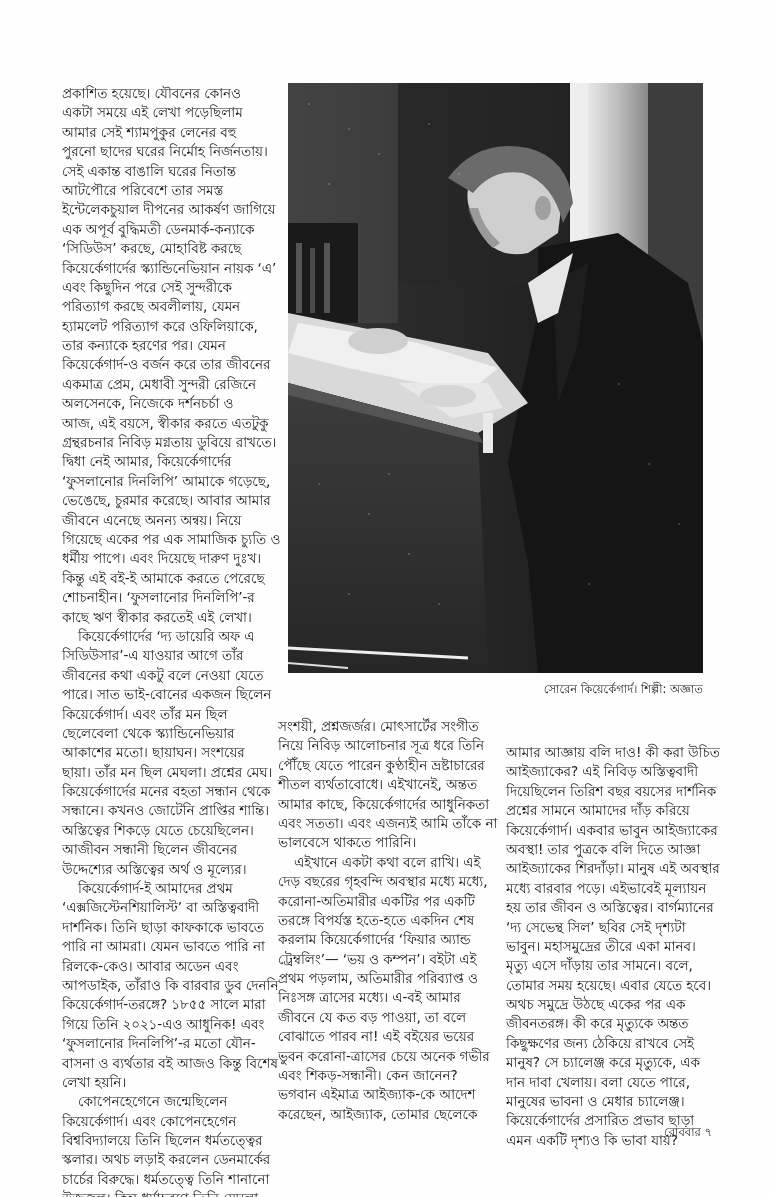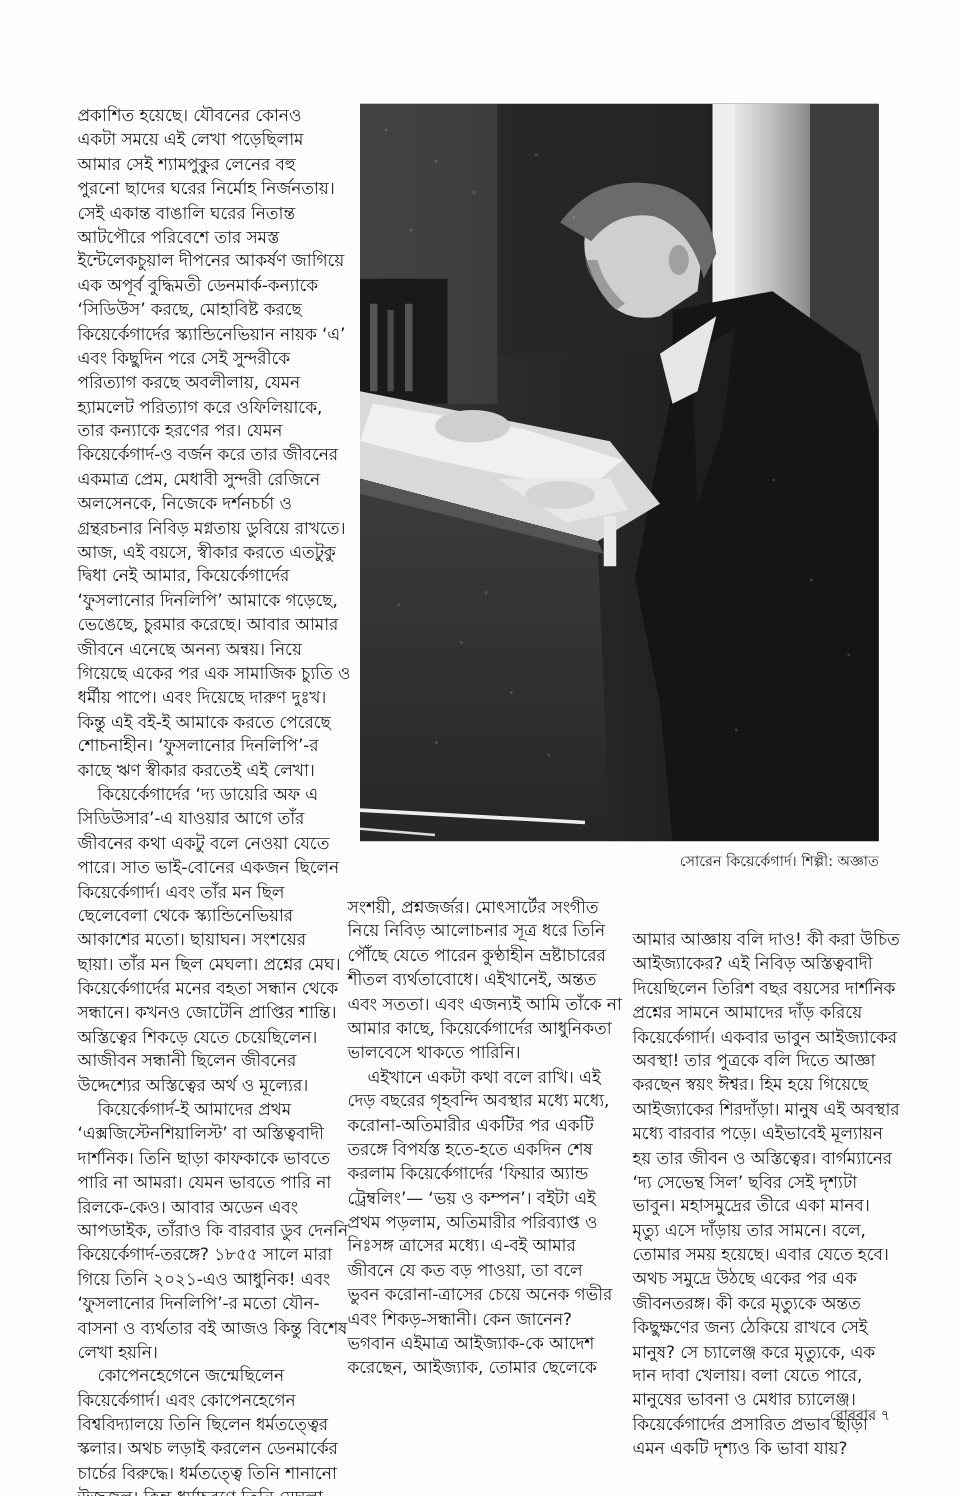--- a/index.html
+++ b/index.html
@@ -85,22 +85,22 @@
       <span class="ln">এক অপূর্ব বুদ্ধিমতী ডেনমার্ক-কন্যাকে</span>
       <span class="ln">‘সিডিউস’ করছে, মোহাবিষ্ট করছে</span>
       <span class="ln">কিয়ের্কেগার্দের স্ক্যান্ডিনেভিয়ান নায়ক ‘এ’</span>
       <span class="ln">এবং কিছুদিন পরে সেই সুন্দরীকে</span>
       <span class="ln">পরিত্যাগ করছে অবলীলায়, যেমন</span>
       <span class="ln">হ্যামলেট পরিত্যাগ করে ওফিলিয়াকে,</span>
       <span class="ln">তার কন্যাকে হরণের পর। যেমন</span>
       <span class="ln">কিয়ের্কেগার্দ-ও বর্জন করে তার জীবনের</span>
       <span class="ln">একমাত্র প্রেম, মেধাবী সুন্দরী রেজিনে</span>
       <span class="ln">অলসেনকে, নিজেকে দর্শনচর্চা ও</span>
+      <span class="ln">আজ, এই বয়সে, স্বীকার করতে এতটুকু</span>
       <span class="ln">গ্রন্থরচনার নিবিড় মগ্নতায় ডুবিয়ে রাখতে।</span>
-      <span class="ln">আজ, এই বয়সে, স্বীকার করতে এতটুকু</span>
       <span class="ln">দ্বিধা নেই আমার, কিয়ের্কেগার্দের</span>
       <span class="ln">‘ফুসলানোর দিনলিপি’ আমাকে গড়েছে,</span>
       <span class="ln">ভেঙেছে, চুরমার করেছে। আবার আমার</span>
       <span class="ln">জীবনে এনেছে অনন্য অন্বয়। নিয়ে</span>
       <span class="ln">গিয়েছে একের পর এক সামাজিক চ্যুতি ও</span>
       <span class="ln">ধর্মীয় পাপে। এবং দিয়েছে দারুণ দুঃখ।</span>
       <span class="ln">কিন্তু এই বই-ই আমাকে করতে পেরেছে</span>
       <span class="ln">শোচনাহীন। ‘ফুসলানোর দিনলিপি’-র</span>
       <span class="ln">কাছে ঋণ স্বীকার করতেই এই লেখা।</span>
       <span class="ln indent">কিয়ের্কেগার্দের ‘দ্য ডায়েরি অফ এ</span>
@@ -215,46 +215,46 @@
     </svg>
   </div>
 
   <div class="caption">সোরেন কিয়ের্কেগার্দ। শিল্পী: অজ্ঞাত</div>
 
   <div class="col" id="col-mid">
       <span class="ln">সংশয়ী, প্রশ্নজর্জর। মোৎসার্টের সংগীত</span>
       <span class="ln">নিয়ে নিবিড় আলোচনার সূত্র ধরে তিনি</span>
       <span class="ln">পৌঁছে যেতে পারেন কুণ্ঠাহীন ভ্রষ্টাচারের</span>
       <span class="ln">শীতল ব্যর্থতাবোধে। এইখানেই, অন্তত</span>
+      <span class="ln">আমার কাছে, কিয়ের্কেগার্দের আধুনিকতা</span>
       <span class="ln">এবং সততা। এবং এজন্যই আমি তাঁকে না</span>
-      <span class="ln">আমার কাছে, কিয়ের্কেগার্দের আধুনিকতা</span>
       <span class="ln">ভালবেসে থাকতে পারিনি।</span>
       <span class="ln indent">এইখানে একটা কথা বলে রাখি। এই</span>
       <span class="ln">দেড় বছরের গৃহবন্দি অবস্থার মধ্যে মধ্যে,</span>
       <span class="ln">করোনা-অতিমারীর একটির পর একটি</span>
       <span class="ln">তরঙ্গে বিপর্যস্ত হতে-হতে একদিন শেষ</span>
       <span class="ln">করলাম কিয়ের্কেগার্দের ‘ফিয়ার অ্যান্ড</span>
       <span class="ln">ট্রেম্বলিং’— ‘ভয় ও কম্পন’। বইটা এই</span>
       <span class="ln">প্রথম পড়লাম, অতিমারীর পরিব্যাপ্ত ও</span>
       <span class="ln">নিঃসঙ্গ ত্রাসের মধ্যে। এ-বই আমার</span>
       <span class="ln">জীবনে যে কত বড় পাওয়া, তা বলে</span>
+      <span class="ln">বোঝাতে পারব না! এই বইয়ের ভয়ের</span>
       <span class="ln">ভুবন করোনা-ত্রাসের চেয়ে অনেক গভীর</span>
       <span class="ln">এবং শিকড়-সন্ধানী। কেন জানেন?</span>
       <span class="ln">ভগবান এইমাত্র আইজ্যাক-কে আদেশ</span>
       <span class="ln">করেছেন, আইজ্যাক, তোমার ছেলেকে</span>
     </div>
 
   <div class="col" id="col-right">
       <span class="ln">আমার আজ্ঞায় বলি দাও! কী করা উচিত</span>
       <span class="ln">আইজ্যাকের? এই নিবিড় অস্তিত্ববাদী</span>
       <span class="ln">দিয়েছিলেন তিরিশ বছর বয়সের দার্শনিক</span>
       <span class="ln">প্রশ্নের সামনে আমাদের দাঁড় করিয়ে</span>
       <span class="ln">কিয়ের্কেগার্দ। একবার ভাবুন আইজ্যাকের</span>
       <span class="ln">অবস্থা! তার পুত্রকে বলি দিতে আজ্ঞা</span>
-      <span class="ln">করছেন স্বয়ং ঈশ্বর। হিম হয়ে গিয়েছে</span>
       <span class="ln">আইজ্যাকের শিরদাঁড়া। মানুষ এই অবস্থার</span>
       <span class="ln">মধ্যে বারবার পড়ে। এইভাবেই মূল্যায়ন</span>
       <span class="ln">হয় তার জীবন ও অস্তিত্বের। বার্গম্যানের</span>
       <span class="ln">‘দ্য সেভেন্থ সিল’ ছবির সেই দৃশ্যটা</span>
       <span class="ln">ভাবুন। মহাসমুদ্রের তীরে একা মানব।</span>
       <span class="ln">মৃত্যু এসে দাঁড়ায় তার সামনে। বলে,</span>
       <span class="ln">তোমার সময় হয়েছে। এবার যেতে হবে।</span>
       <span class="ln">অথচ সমুদ্রে উঠছে একের পর এক</span>
       <span class="ln">জীবনতরঙ্গ। কী করে মৃত্যুকে অন্তত</span>
       <span class="ln">কিছুক্ষণের জন্য ঠেকিয়ে রাখবে সেই</span>

